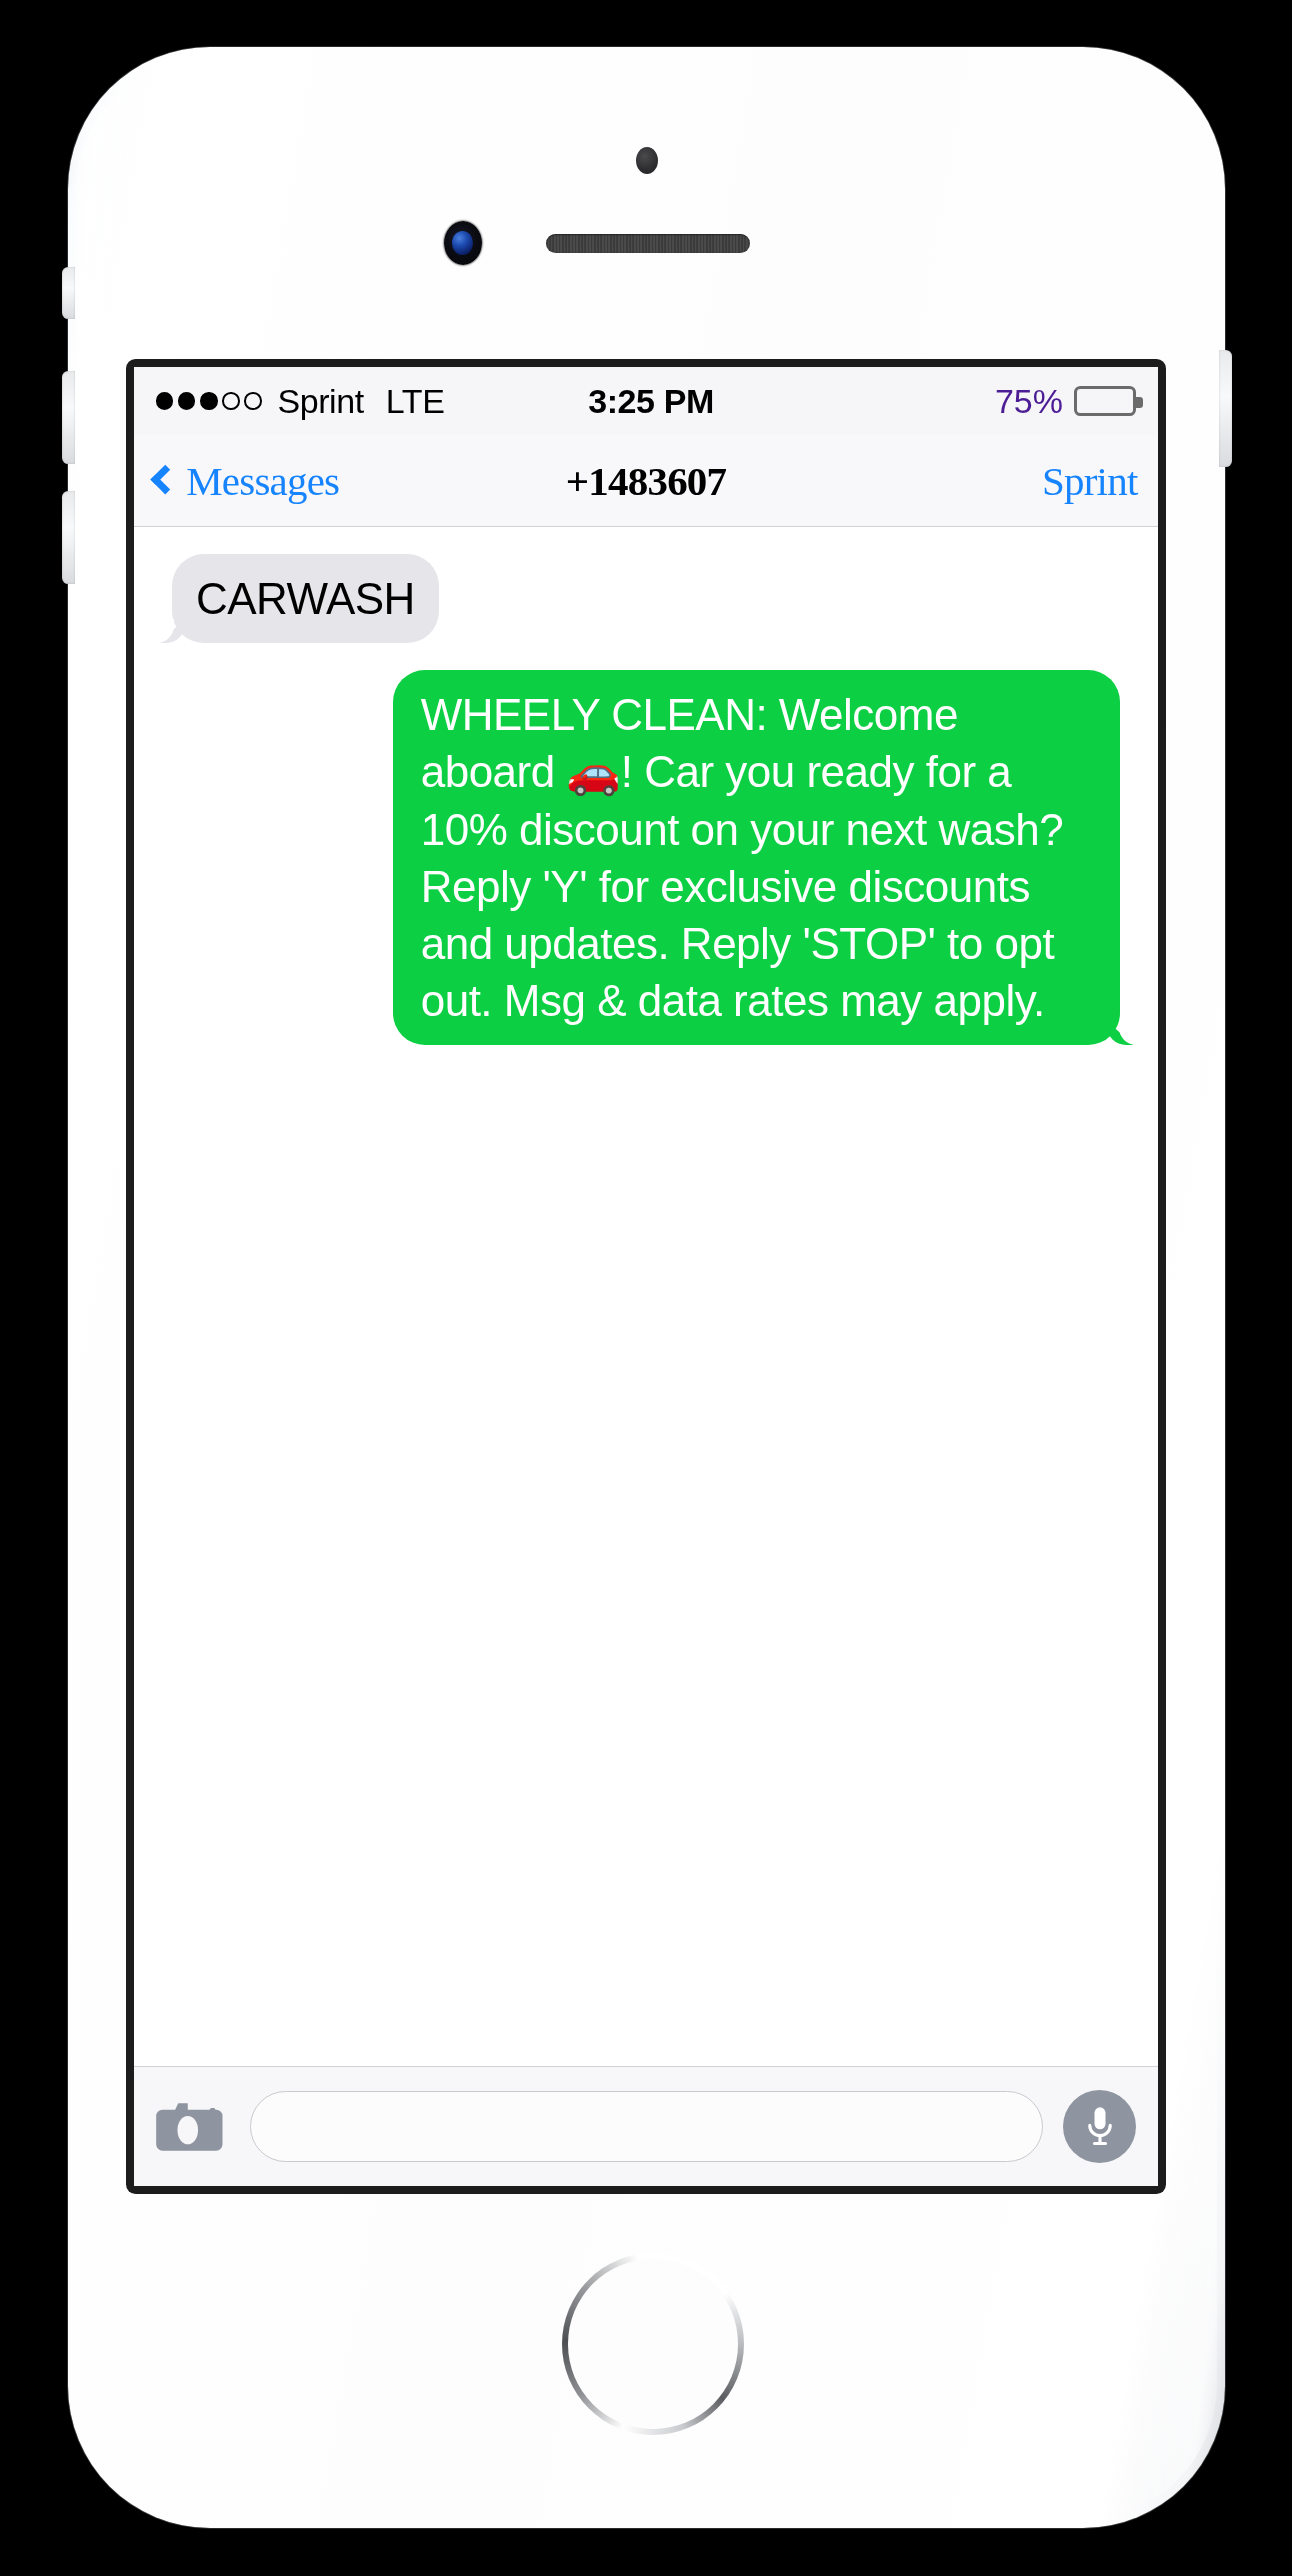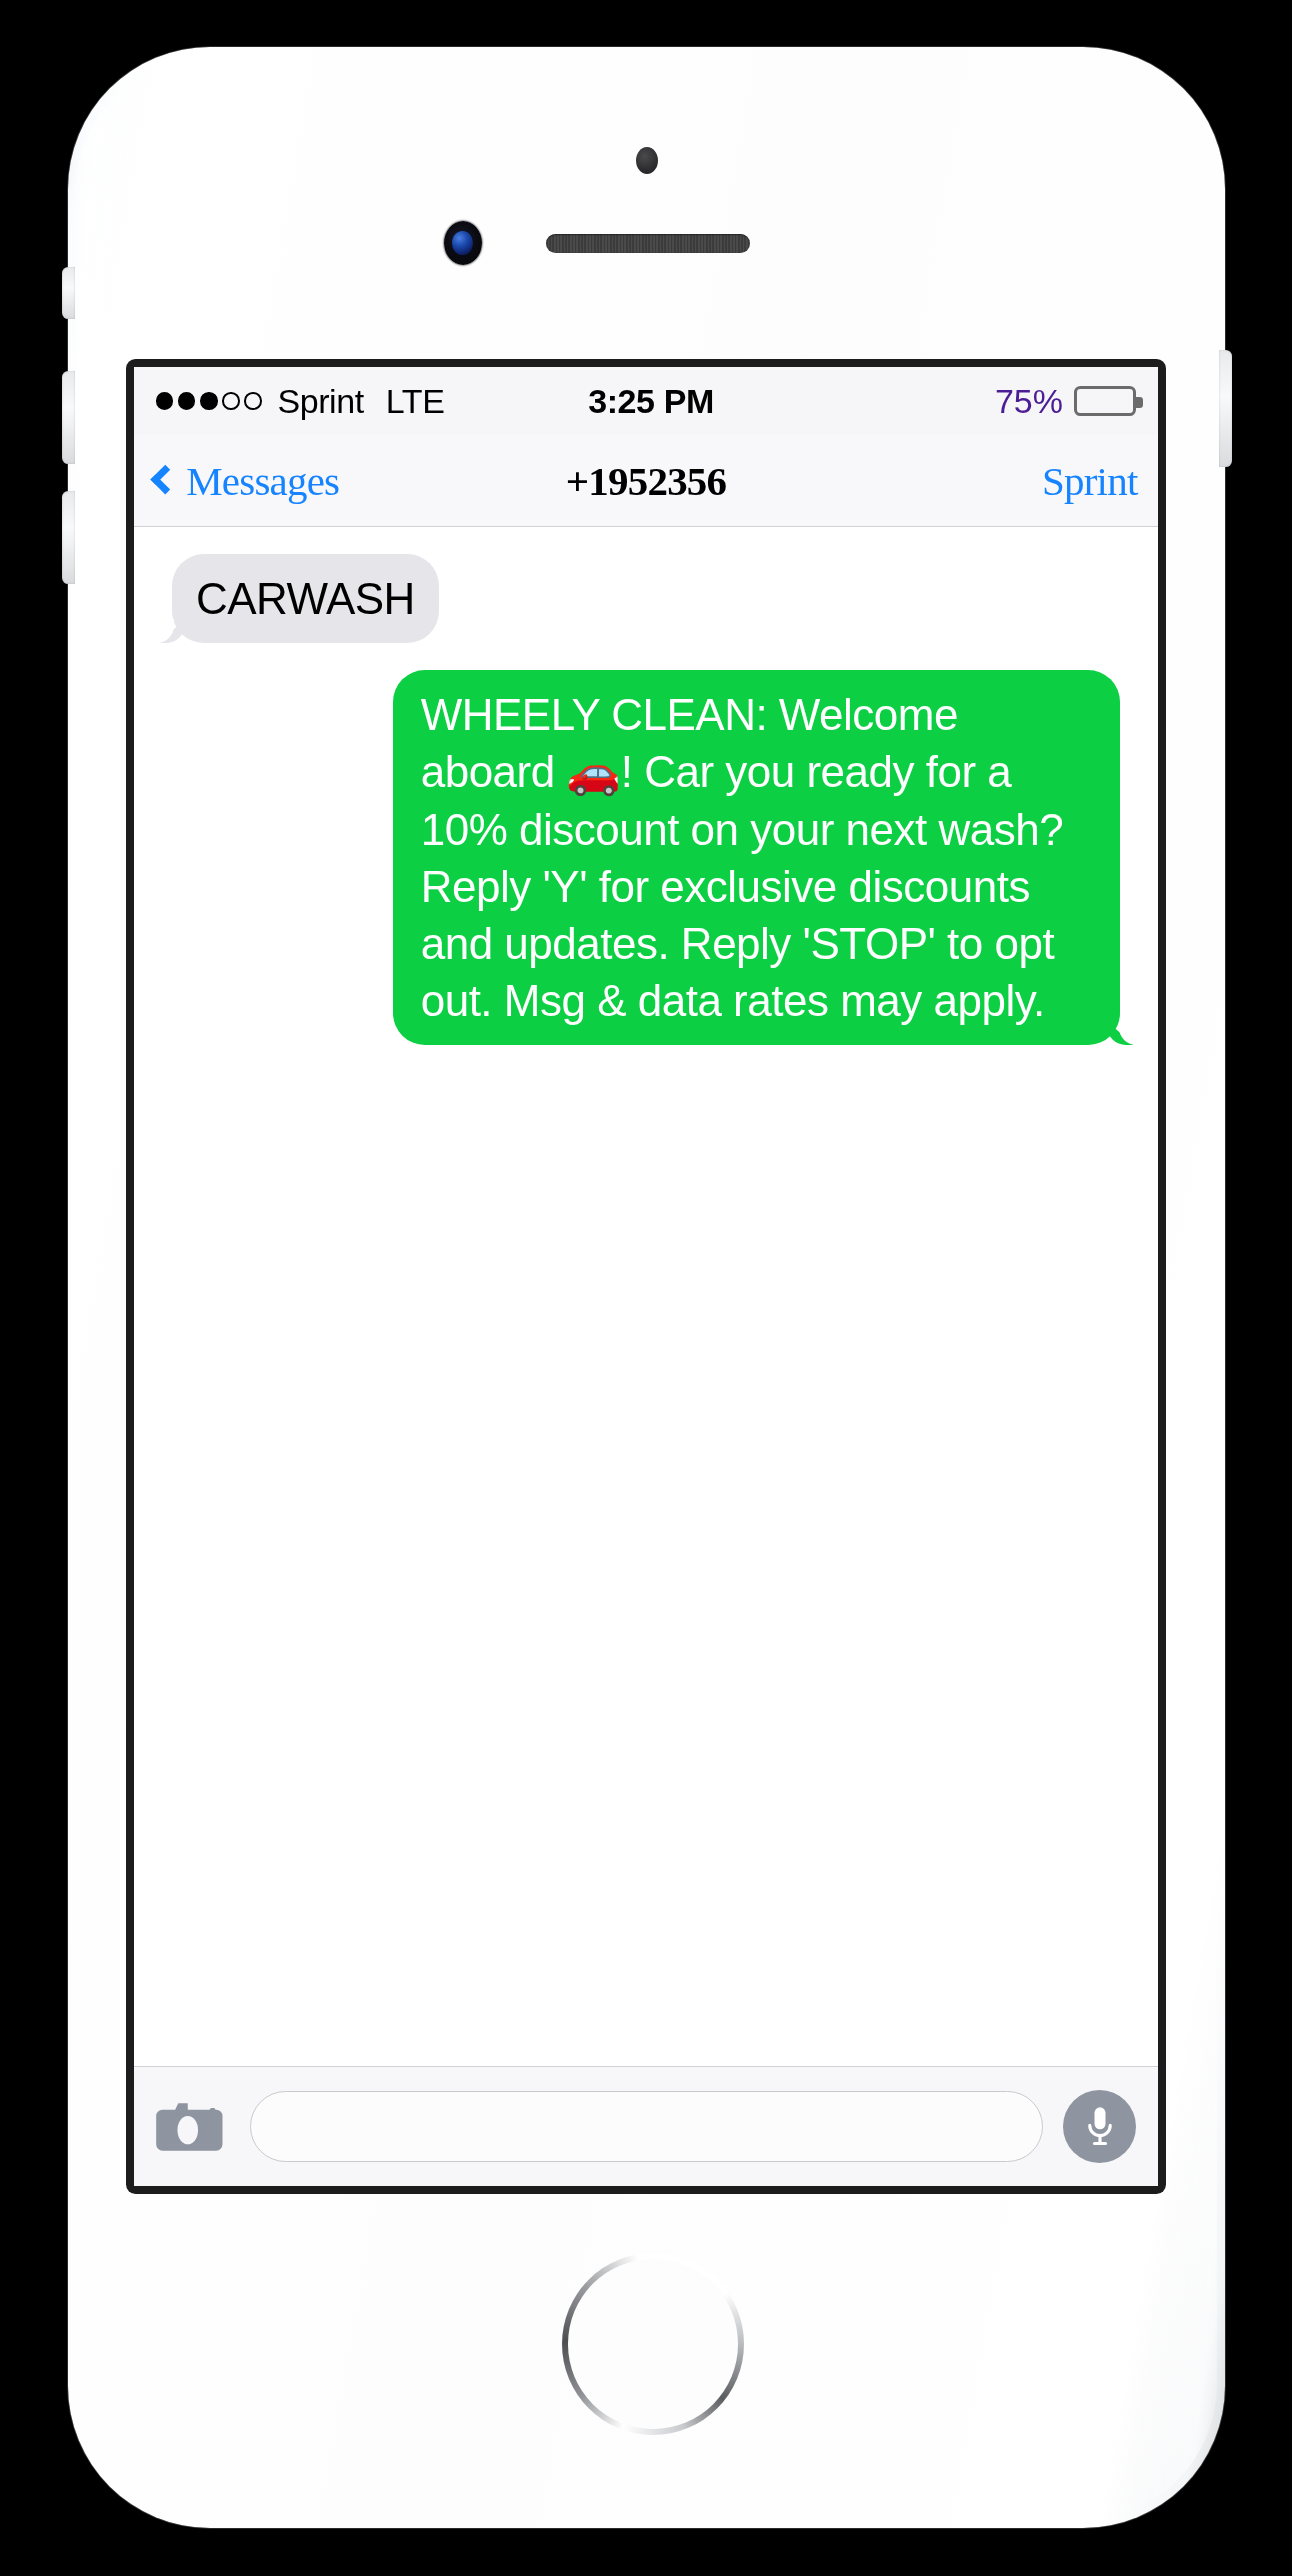--- a/index.html
+++ b/index.html
@@ -400,21 +400,21 @@
             <span class="battery-fill" id="battery-fill" style="width:75%"></span>
           </span>
         </div>
       </div>
 
       <div class="nav-bar">
         <div class="nav-back">
           <span class="chevron-left"></span>
           <span>Messages</span>
         </div>
-        <div class="nav-title">+1952356</div>
+        <div class="nav-title">+1483607</div>
         <div class="nav-details">Sprint</div>
       </div>
 
       <div class="conversation">
 
         <div class="msg-row incoming">
           <div class="bubble incoming">CARWASH</div>
         </div>
 
         <div class="msg-row outgoing">

